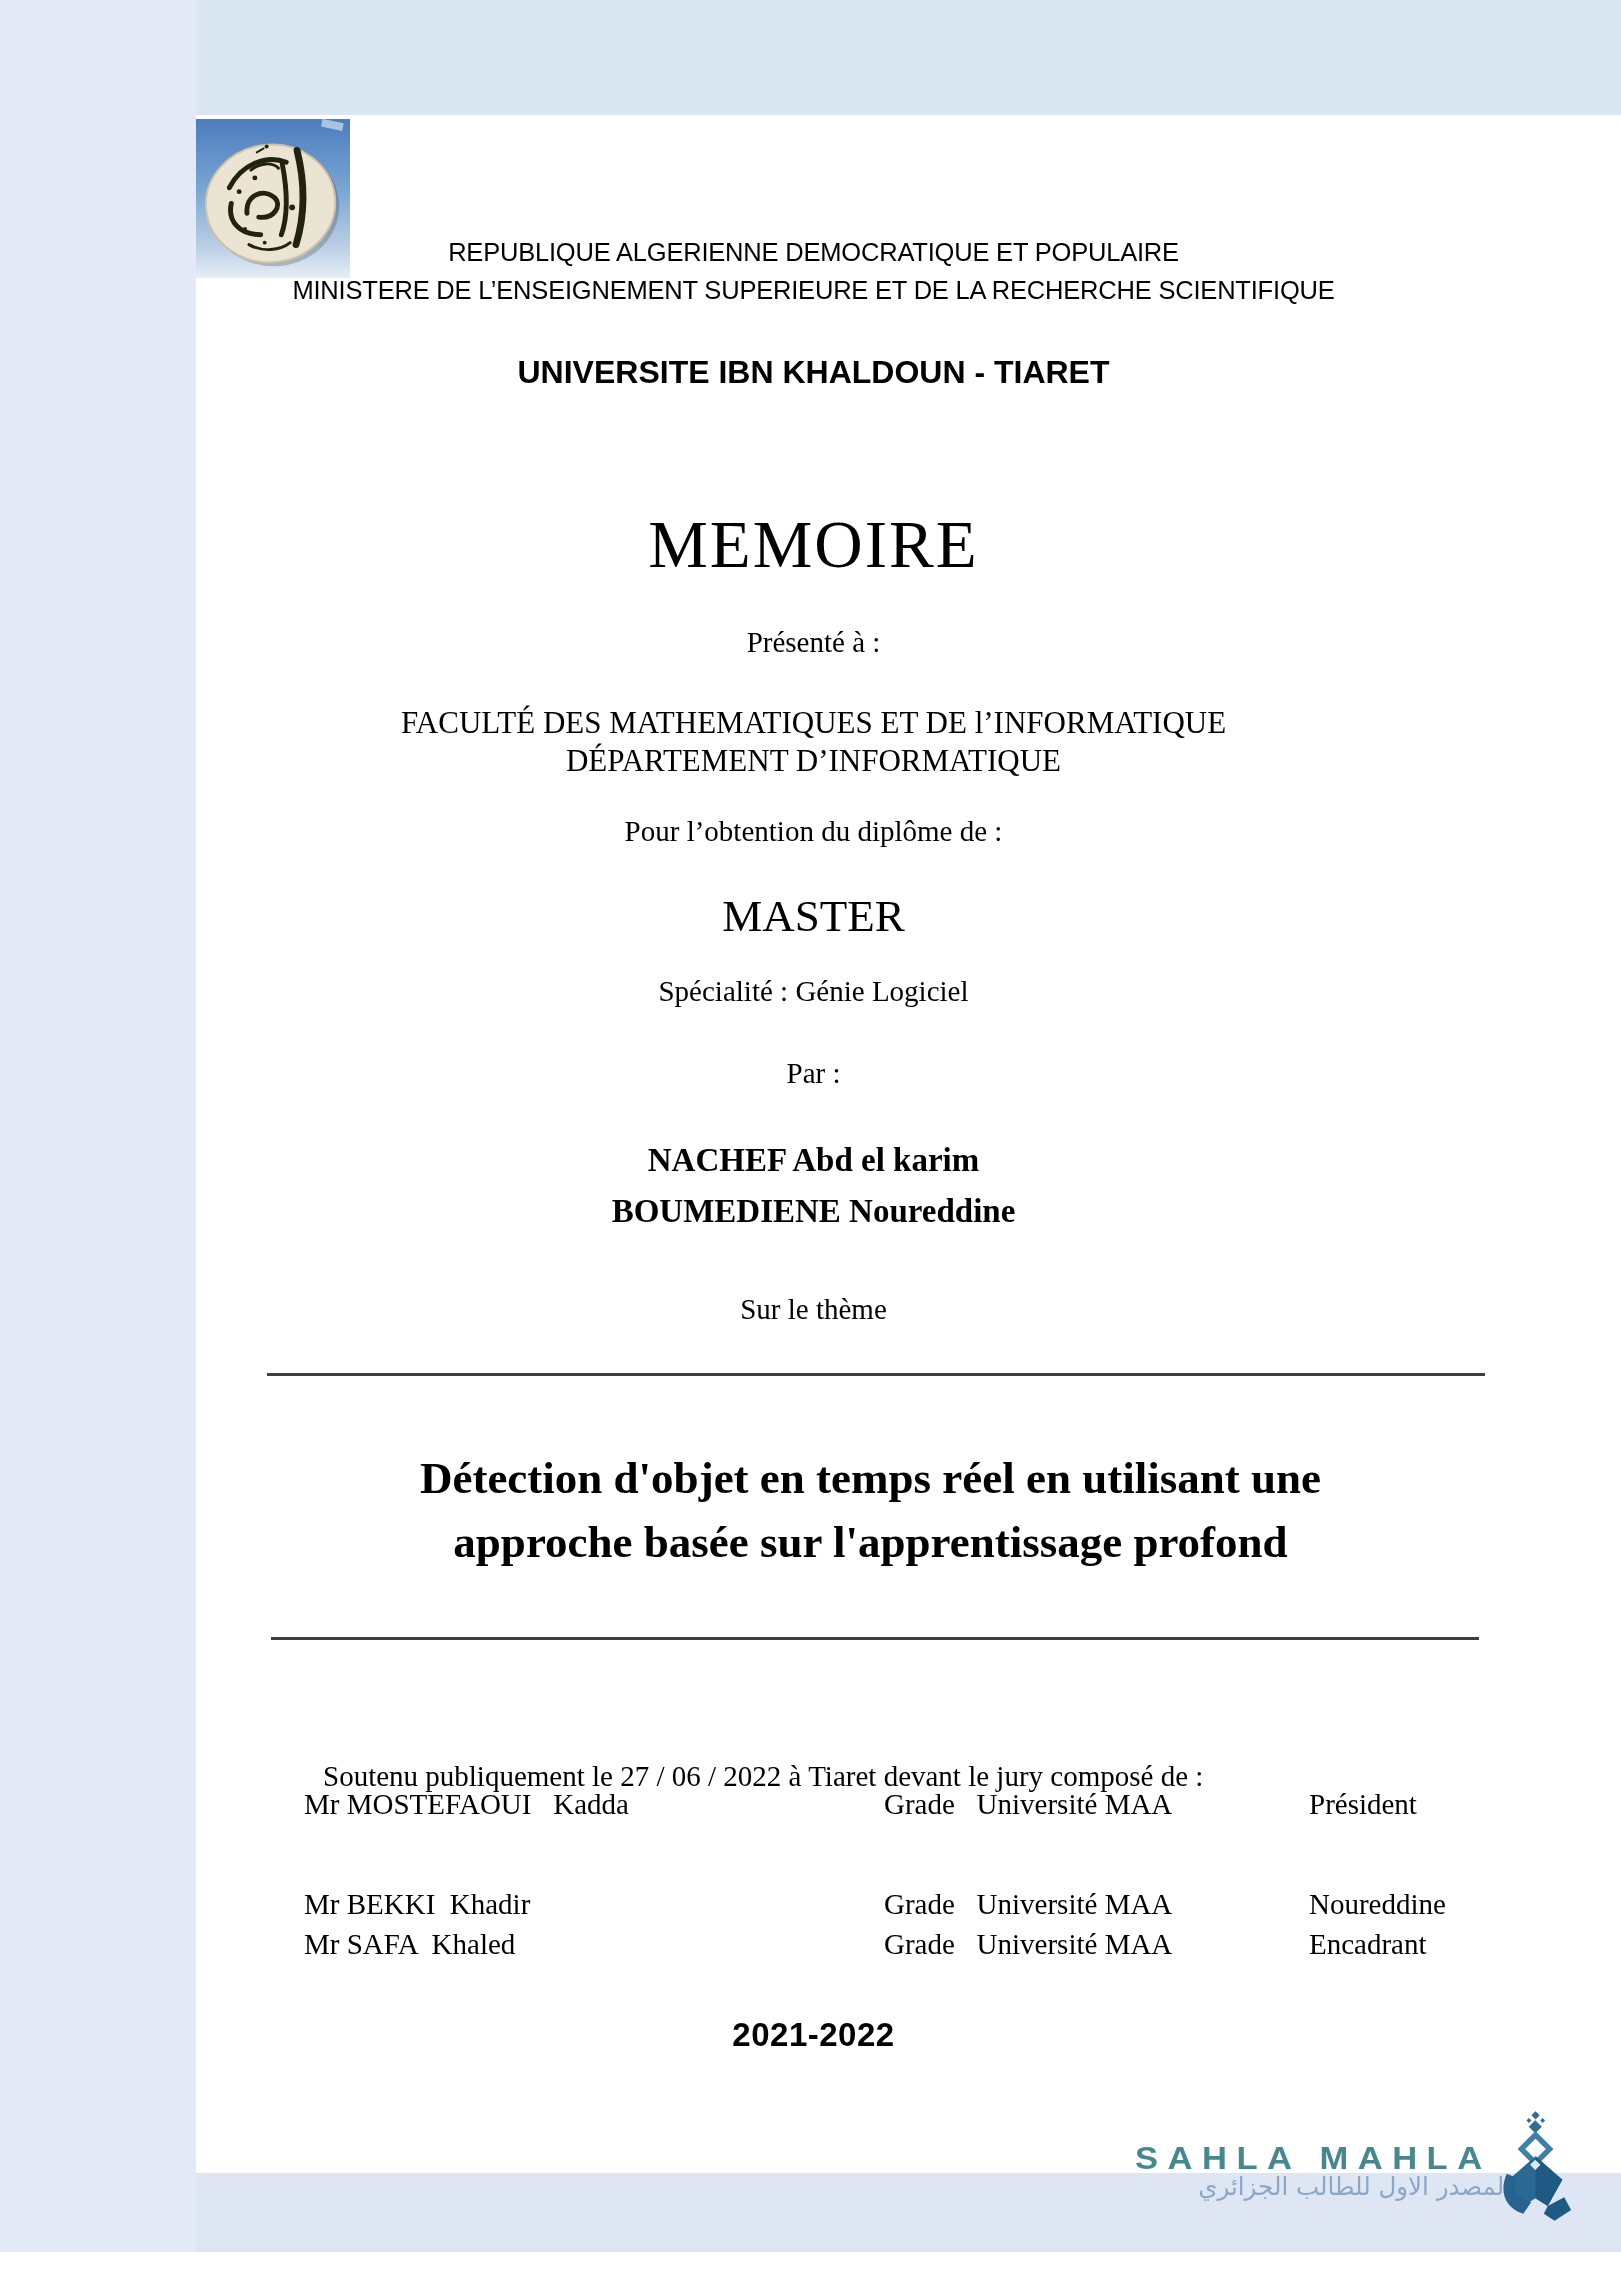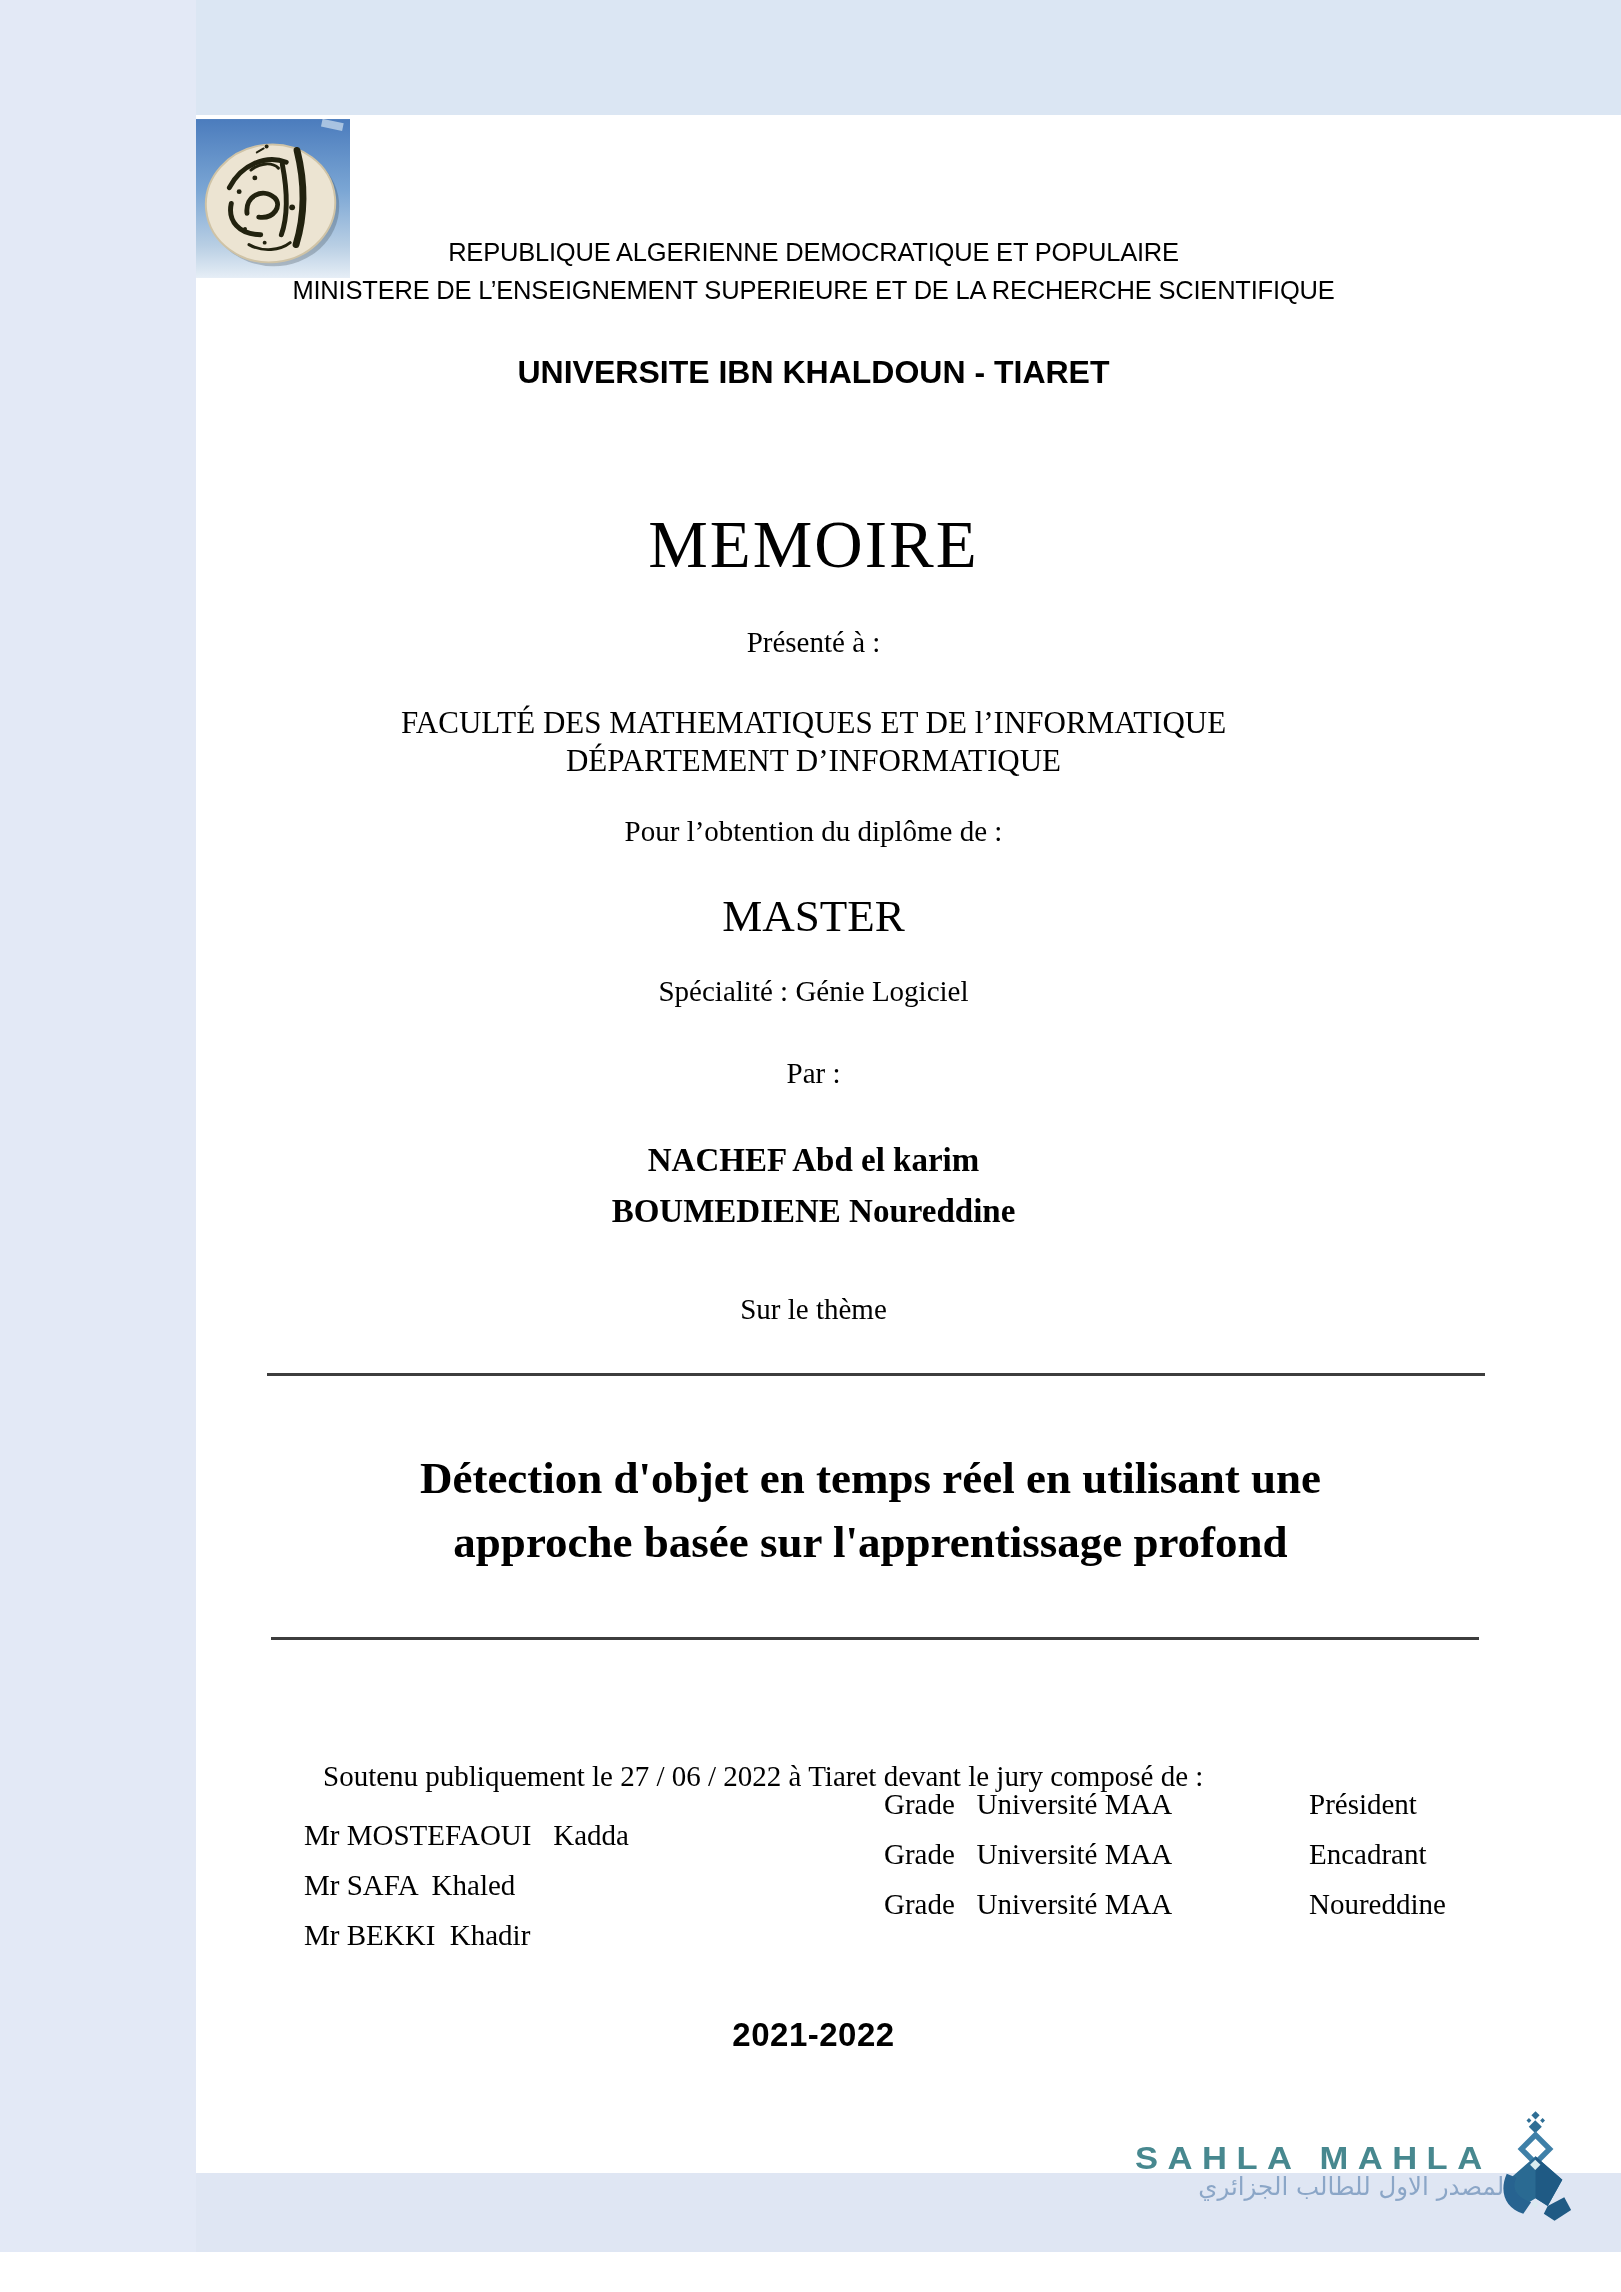--- a/index.html
+++ b/index.html
@@ -31,23 +31,23 @@
   .specialite{top:975px;font-size:29px;}
   .par{top:1057px;font-size:29px;}
   .authors{top:1135px;font-size:33px;font-weight:700;line-height:51px;}
   .surtheme{top:1293px;font-size:29px;}
   .rule{height:2.9px;background:#3d3d3d;}
   .rule1{left:267px;top:1373px;width:1218px;}
   .rule2{left:271px;top:1637px;width:1208px;}
   .thesis-title{top:1446px;font-size:45px;font-weight:700;line-height:64px;}
   .soutenu{left:323px;top:1713px;font-size:29px;white-space:pre;margin-top:47px;}
   .jury-row{left:0;width:1621px;height:39px;}
-  .jr1{top:1788px;} .jr2{top:1838px;} .jr3{top:1888px;}
+  .jr1{top:1788px;} .jr2{top:1928px;} .jr3{top:1888px;}
   .jcell{position:absolute;top:0;font-size:29px;white-space:pre;}
-  .jc1{left:304px;margin-top:31px;} .jc2{left:836px;margin-left:48px;} .jc3{left:1309px;}
+  .jc1{left:304px;} .jc2{left:836px;margin-left:48px;} .jc3{left:1309px;}
   .year{top:2016px;font-family:"Liberation Sans",sans-serif;font-size:33px;font-weight:600;letter-spacing:0.5px;}
 
   
   .sahla{left:1127px;top:2109px;width:461px;height:147px;}
   .sahla-word{
     position:absolute;left:7.8px;top:31px;font-family:"Liberation Sans",sans-serif;
     font-size:32px;font-weight:700;letter-spacing:8.8px;color:#47888f;
     transform:scaleX(1.08);transform-origin:left center;white-space:pre;
   }
   .sahla-tag{

